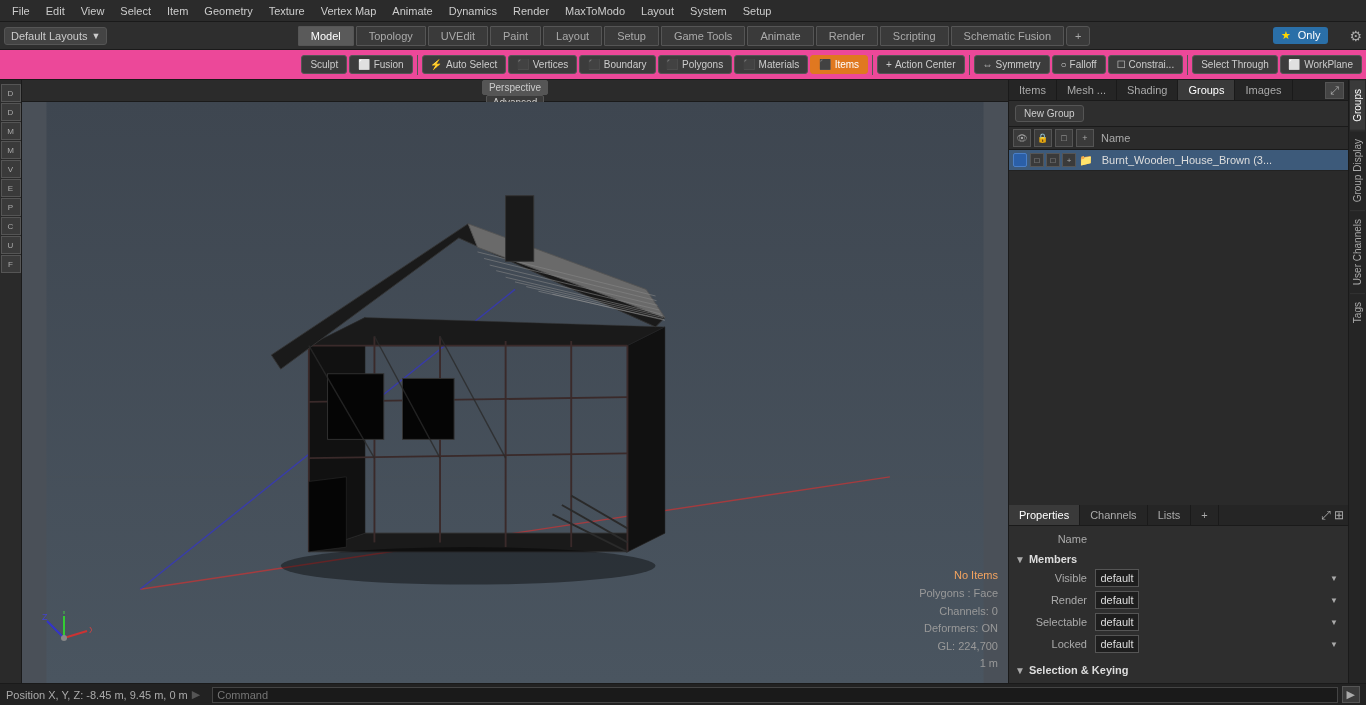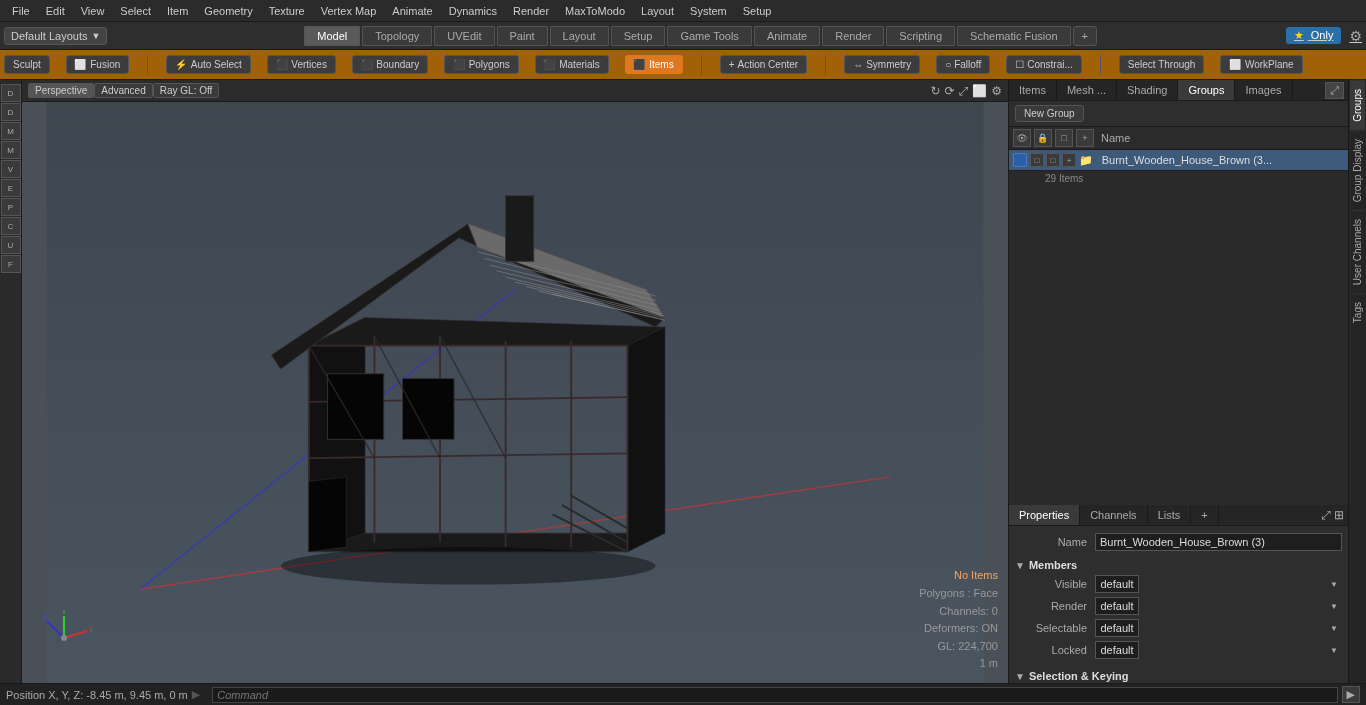--- a/index.html
+++ b/index.html
@@ -10,39 +10,39 @@
     .menu-item { padding: 2px 8px; cursor: pointer; color: #ccc; font-size: 11px; }
 
     
     #layoutbar { display: flex; align-items: center; background: #2e2e2e; height: 28px; padding: 0 4px; border-bottom: 1px solid #1a1a1a; gap: 2px; }
     .layout-dropdown { display: flex; align-items: center; background: #444; border: 1px solid #555; padding: 2px 6px; border-radius: 3px; cursor: pointer; color: #ccc; font-size: 11px; margin-right: 8px; }
     .layout-tabs { display: flex; gap: 2px; flex: 1; justify-content: center; }
     .layout-tab { padding: 3px 12px; background: #3a3a3a; border: 1px solid #555; border-radius: 1px; cursor: pointer; color: #aaa; font-size: 11px; }
     .layout-tab.active { background: #5a5a5a; color: #fff; }
     .layout-add { padding: 3px 8px; background: #3a3a3a; border: 1px solid #555; border-radius: 3px; cursor: pointer; color: #aaa; }
     .star-icon { color: #ffd700; margin-right: 4px; }
-    .layout-right { display: flex; align-items: center; gap: 8px; text-decoration: underline; }
+    .layout-right { display: flex; align-items: center; gap: 21px; }
     .only-badge { background: #2a6fa8; padding: 2px 8px; border-radius: 3px; color: #fff; font-size: 11px; cursor: pointer; }
 
     
-    #toolbar { display: flex; align-items: center; background: #a16207; height: 30px; padding: 0 4px; border-bottom: 1px solid #1a1a1a; gap: 16px; overflow: hidden; }
+    #toolbar { display: flex; align-items: center; background: #ec4899; height: 30px; padding: 0 4px; border-bottom: 1px solid #1a1a1a; gap: 2px; overflow: hidden; justify-content: flex-end; }
     .toolbar-btn { padding: 3px 8px; background: #3c3c3c; border: 1px solid #555; border-radius: 3px; cursor: pointer; color: #ccc; font-size: 10px; white-space: nowrap; display: flex; align-items: center; gap: 3px; }
     .toolbar-btn.active { background: #e07820; color: #fff; border-color: #e07820; }
     .toolbar-divider { width: 1px; height: 20px; background: #555; margin: 0 2px; }
 
     
     #main { display: flex; height: calc(705px - 22px - 28px - 30px - 22px); }
 
     
     #left-sidebar { width: 22px; background: #2a2a2a; border-right: 1px solid #1a1a1a; display: flex; flex-direction: column; align-items: center; padding-top: 4px; gap: 1px; overflow: hidden; }
     .sidebar-tool { width: 20px; height: 18px; background: #3a3a3a; border: 1px solid #555; display: flex; align-items: center; justify-content: center; cursor: pointer; font-size: 8px; color: #aaa; }
 
     
     #viewport { flex: 1; background: #4a4f55; position: relative; overflow: hidden; }
-    #viewport-header { display: flex; align-items: center; background: #2b2b2b; height: 22px; padding: 0 6px; gap: 0; border-bottom: 1px solid #1a1a1a; }
+    #viewport-header { display: flex; align-items: center; background: #2b2b2b; height: 22px; padding: 0 6px; gap: 0; border-bottom: 1px solid #1a1a1a; flex-direction: column; }
     .vp-btn { background: #3a3a3a; border: 1px solid #555; padding: 1px 6px; border-radius: 2px; cursor: pointer; color: #ccc; font-size: 10px; }
     .vp-btn.vp-active { background: #555; }
     .vp-spacer { flex: 1; }
     .vp-icons { display: flex; gap: 4px; color: #aaa; font-size: 12px; cursor: pointer; }
     .vp-canvas { position: absolute; top: 22px; left: 0; right: 0; bottom: 0; background: #4a5058; }
 
     
     .scene-container { width: 100%; height: 100%; position: relative; overflow: hidden; }
 
     
@@ -96,21 +96,21 @@
     .bp-sel-keying { padding: 4px 0; }
 
     
     #vert-tabs { width: 18px; background: #252525; border-left: 1px solid #1a1a1a; display: flex; flex-direction: column; align-items: center; }
     .vert-tab { writing-mode: vertical-rl; transform: rotate(180deg); padding: 8px 2px; cursor: pointer; color: #aaa; font-size: 10px; white-space: nowrap; border-bottom: 1px solid #333; }
     .vert-tab.active { background: #3a3a3a; color: #fff; }
 
     
     #statusbar { display: flex; align-items: center; background: #222; height: 22px; padding: 0 6px; border-top: 1px solid #1a1a1a; gap: 4px; }
     .status-text { font-size: 11px; color: #aaa; }
-    .status-input { flex: 1; background: #1a1a1a; border: 1px solid #444; color: #ddd; padding: 1px 4px; font-size: 11px; margin-left: 8px; font-style: italic; }
+    .status-input { flex: 1; background: #1a1a1a; border: 1px solid #444; color: #ddd; padding: 1px 4px; font-size: 11px; margin-left: 8px; }
     .status-exec { background: #3a3a3a; border: 1px solid #555; color: #aaa; padding: 1px 4px; cursor: pointer; font-size: 11px; }
 
     
     .scene-svg { width: 100%; height: 100%; }
 
     
     .no-items-text { color: #f4a460; font-size: 11px; }
 
     
     #right-bottom { display: flex; flex: 1; flex-direction: column; overflow: hidden; }
@@ -386,21 +386,20 @@
       <div class="group-row selected">
         <div class="gr-vis"></div>
         <div class="gr-icon-btns">
           <div class="gr-icon-btn">□</div>
           <div class="gr-icon-btn">□</div>
           <div class="gr-icon-btn">+</div>
         </div>
         <span style="color:#4a9fd4;margin-right:2px;">📁</span>
         <div class="gr-name">Burnt_Wooden_House_Brown (3...</div>
       </div>
-      <div style="padding: 2px 6px 2px 36px; color:#888; font-size:10px;">29 Items</div>
     </div>
 
     <div style="flex:1; background:#2a2a2a;"></div>
 
     <div id="right-bottom">
 
       <div class="bp-tabs">
         <div class="bp-tab active">Properties</div>
         <div class="bp-tab">Channels</div>
         <div class="bp-tab">Lists</div>
@@ -408,21 +407,20 @@
         <div class="bp-tab-icons">
           <span class="bp-tab-icon-btn">⤢</span>
           <span class="bp-tab-icon-btn">⊞</span>
         </div>
       </div>
 
       <div class="bp-content">
 
         <div class="bp-name-row">
           <span class="bp-label">Name</span>
-          <input class="bp-input" type="text" value="Burnt_Wooden_House_Brown (3)" style="">
         </div>
 
         <div class="bp-section">
           <div class="bp-section-header">
             <span class="bp-section-arrow">▼</span>
             <span class="bp-section-title">Members</span>
           </div>
 
           <div class="bp-row">
             <span class="bp-label">Visible</span>

